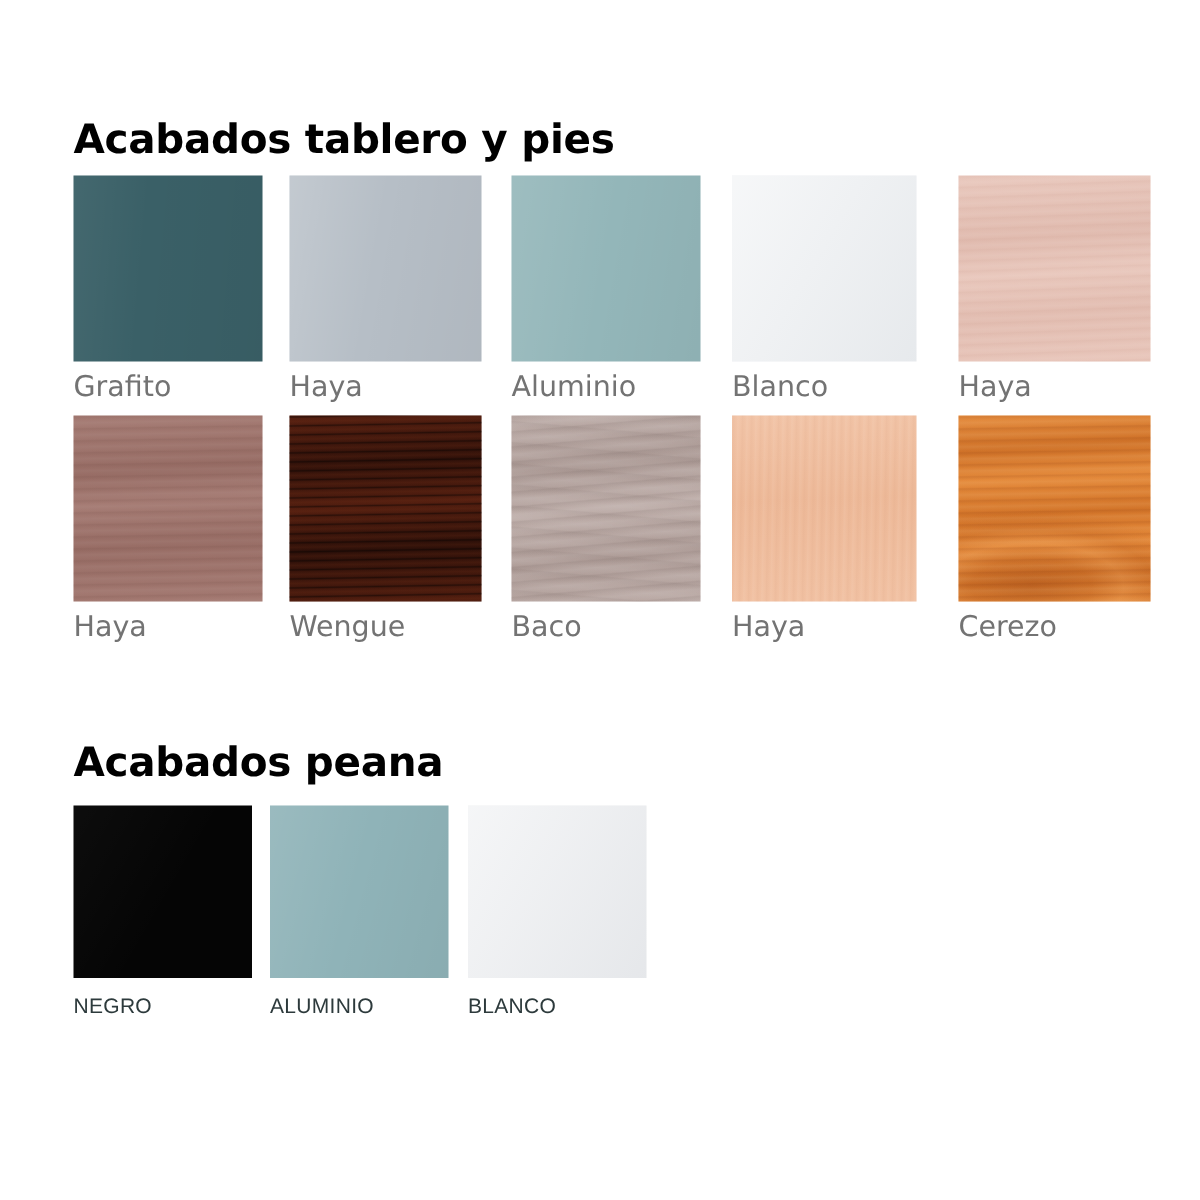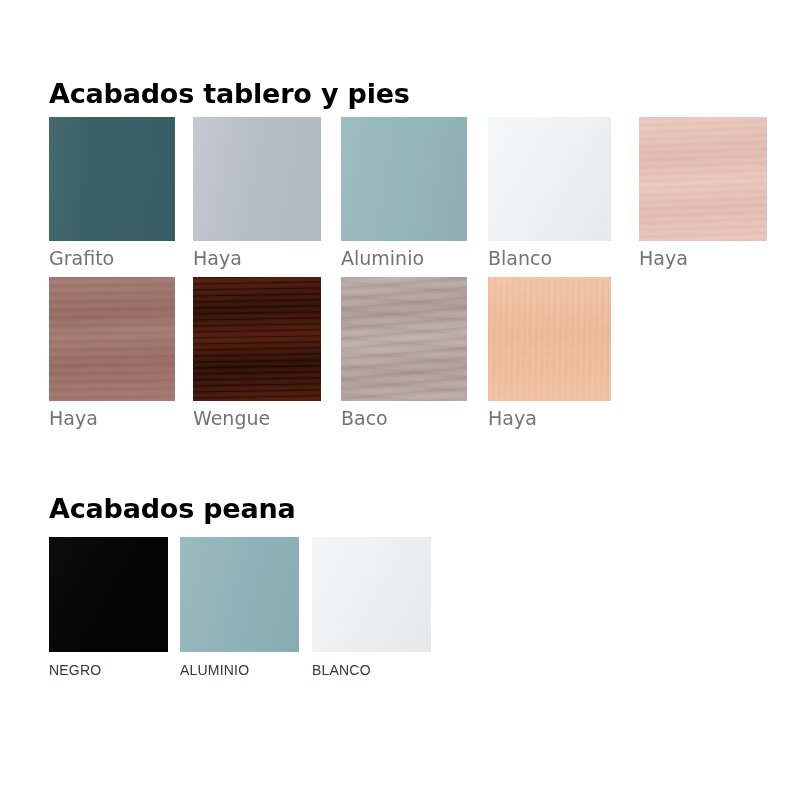--- a/index.html
+++ b/index.html
@@ -306,20 +306,24 @@
     <div class="swatch-cell">
       <div class="chip f-baco"></div>
       <div class="chip-label">Baco</div>
     </div>
 
     <div class="swatch-cell">
       <div class="chip f-roble"></div>
       <div class="chip-label">Haya</div>
     </div>
 
+    <div class="swatch-cell">
+      <div class="chip f-cerezo"></div>
+      <div class="chip-label">Cerezo</div>
+    </div>
 
   </div>
 
   <h1 class="section-title" id="title-peana">Acabados peana</h1>
 
   <div class="grid" id="grid-peana">
 
     <div class="swatch-cell">
       <div class="chip f-negro"></div>
       <div class="chip-label upper">NEGRO</div>

